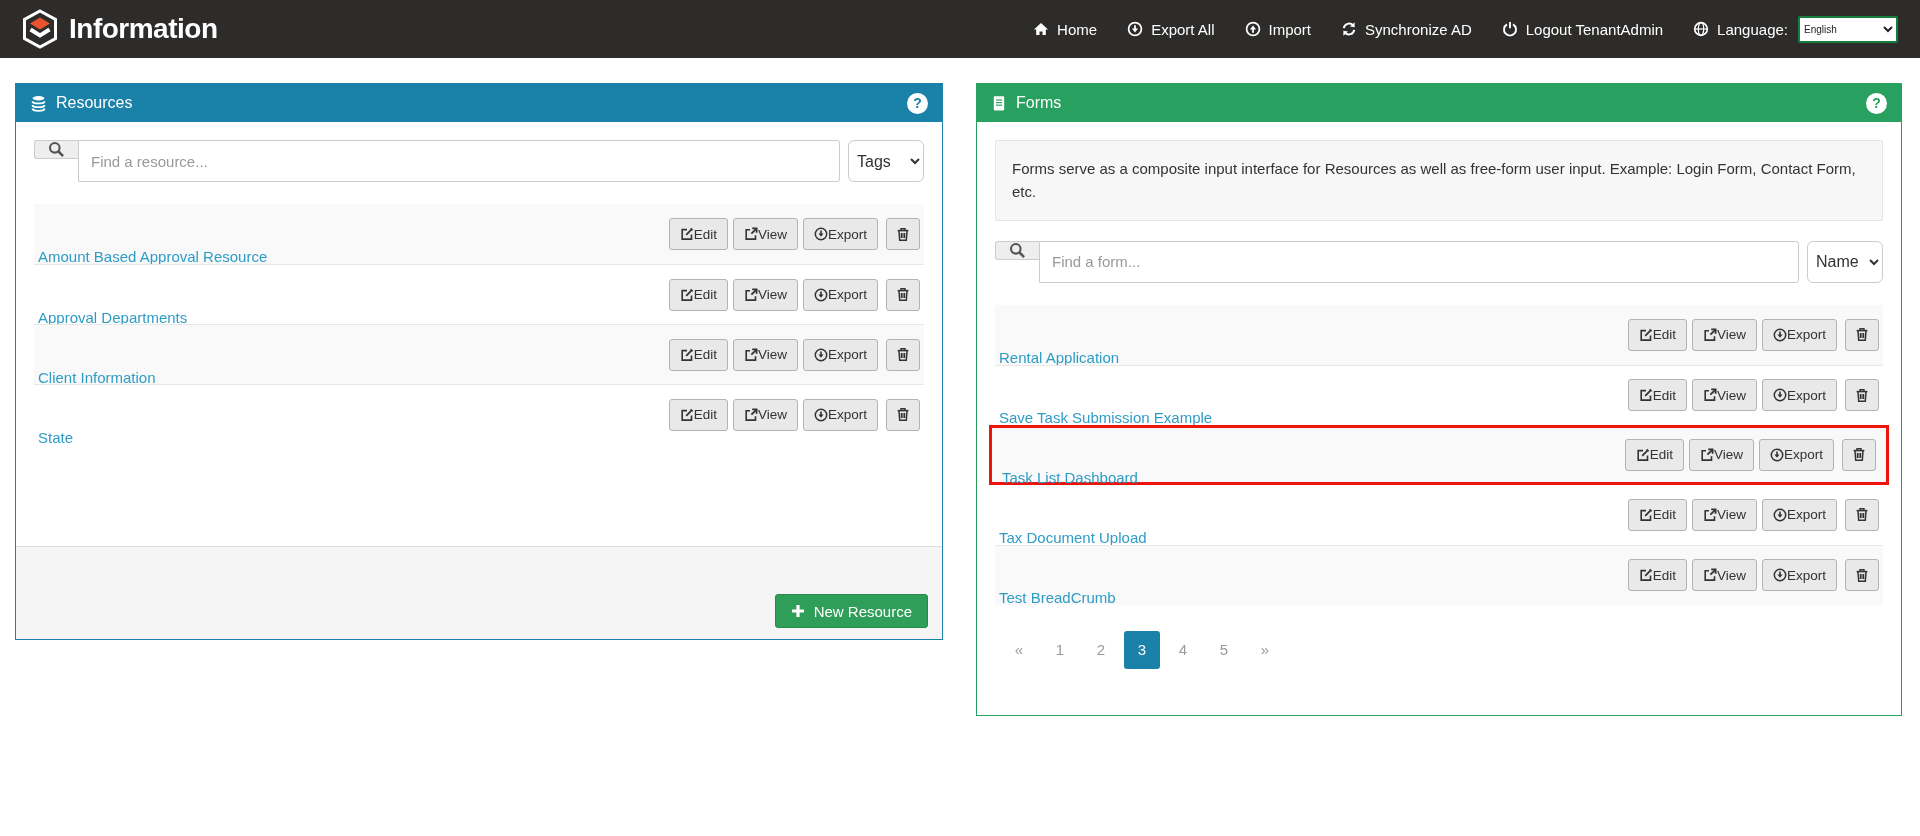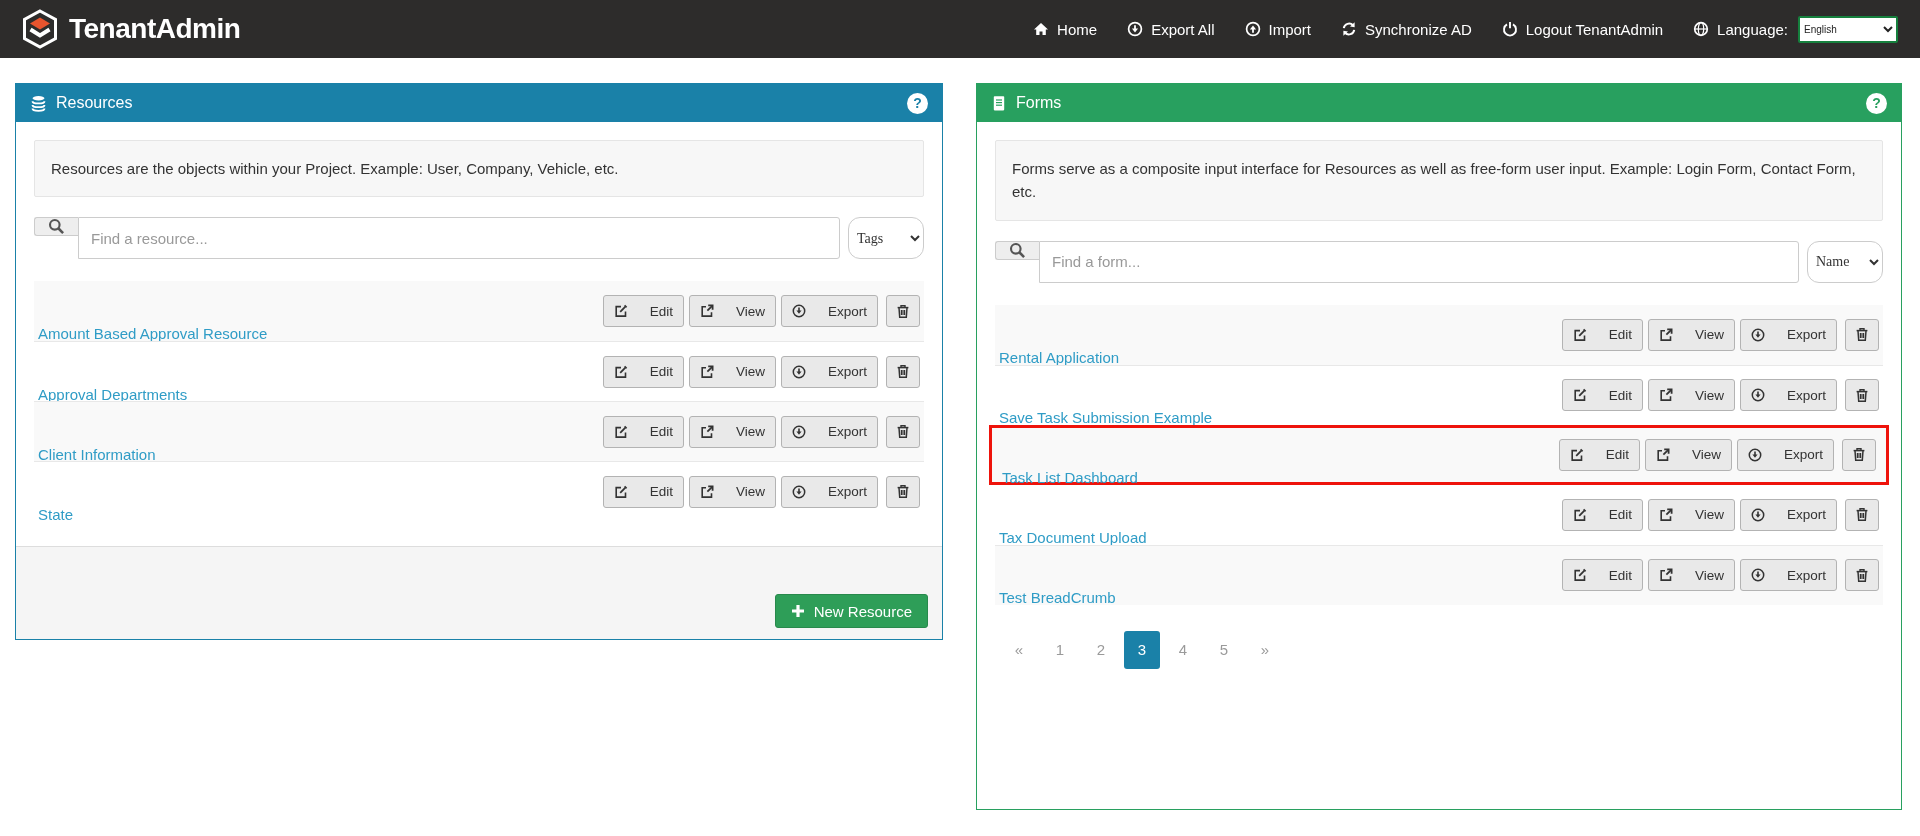--- a/index.html
+++ b/index.html
@@ -17,21 +17,21 @@
     font-size: 15px; cursor: pointer; white-space: nowrap; }
   .nav-icon { display: inline-flex; width: 16px; height: 16px; }
   .lang-select { margin-left: 2px; width: 100px; height: 27px; font-size: 10px;
     border: 2px solid #15803d; border-radius: 2px; background: #fff; color: #222;
     font-family: "Liberation Sans", sans-serif; }
 
   
   .panel { position: absolute; top: 83px; display: flex; flex-direction: column;
     background: #fff; }
   .panel-resources { left: 15px; width: 928px; height: 557px; border: 1px solid #1a81a8; }
-  .panel-forms { left: 976px; width: 926px; height: 727px; border: 1px solid #28a05f; }
+  .panel-forms { left: 976px; width: 926px; height: 633px; border: 1px solid #28a05f; }
 
   .panel-header { height: 38px; flex: 0 0 38px; display: flex; align-items: center;
     justify-content: space-between; padding: 12px 14px; color: #fff; font-size: 16px; text-align: center; }
   .panel-resources .panel-header { background: #1a81a8; }
   .panel-forms .panel-header { background: #28a05f; }
   .header-left { display: flex; align-items: center; gap: 9px; }
   .help-badge { width: 21px; height: 21px; border-radius: 50%; background: #fff;
     display: flex; align-items: center; justify-content: center; font-size: 14px;
     font-weight: bold; cursor: pointer; }
   .panel-resources .help-badge { color: #1a81a8; }
@@ -44,33 +44,33 @@
 
   .search-row { display: flex; align-items: flex-start; margin-bottom: 22px; }
   .input-addon { width: 44px; background: #eee; border: 1px solid #ccc;
     border-right: none; border-radius: 3px 0 0 3px; display: flex;
     align-items: center; justify-content: center; }
   .search-input { flex: 1; height: 42px; border: 1px solid #ccc;
     border-radius: 0 3px 3px 0; padding: 0 12px; font-size: 15px; color: #444;
     font-family: "Liberation Sans", sans-serif; outline: none; }
   .search-input::placeholder { color: #999; }
   .filter-select { margin-left: 8px; width: 76px; height: 42px; border: 1px solid #ccc;
-    border-radius: 12px; background: #fff; font-size: 14px; color: #333; padding: 0 4px;
-    font-family: Liberation Serif, serif; }
+    border-radius: 6px; background: #fff; font-size: 16px; color: #333; padding: 0 4px;
+    font-family: Liberation Sans, sans-serif; }
 
   .list { display: flex; flex-direction: column; }
   .list-row { height: 60px; display: flex; align-items: center;
     justify-content: space-between; padding: 0 4px; background: #fff; }
   .list-row:nth-child(odd) { background: #f9f9f9; }
   .list-row + .list-row { border-top: 1px solid #e8e8e8; }
   .list-row.highlighted { border: 3px solid #ee130b; margin: 0 -6px; padding: 0 10px; }
   .list-row.highlighted + .list-row { border-top: none; }
   .row-link { color: #2f9cc6; font-size: 15px; text-decoration: none; cursor: pointer; margin-top: 45px; }
   .row-actions { display: flex; align-items: center; gap: 5px; }
-  .btn { display: inline-flex; align-items: center; gap: 22px; height: 32px;
+  .btn { display: inline-flex; align-items: center; gap: 0; height: 32px;
     padding: 0 10px; background: #e9e9e9; border: 1px solid #b3b3b3;
     border-radius: 3px; font-size: 13.5px; color: #333; cursor: pointer;
     font-family: "Liberation Sans", sans-serif; }
   .btn-trash { width: 34px; padding: 0; justify-content: center; margin-left: 3px; }
 
   .pagination { display: flex; align-items: center; gap: 5px; margin: 26px 0 0 6px; }
   .page-item { min-width: 36px; height: 38px; display: inline-flex; align-items: center;
     justify-content: center; font-size: 15px; color: #9a9a9a; border-radius: 3px;
     cursor: pointer; }
   .page-item.active { background: #1a81a8; color: #fff; }
@@ -91,21 +91,21 @@
 
 <div class="navbar">
   <div class="brand">
     <span>
       <svg width="36" height="40" viewBox="0 0 36 40">
         <polygon points="18,2 33.5,10.5 33.5,29.5 18,38 2.5,29.5 2.5,10.5" fill="none" stroke="#fff" stroke-width="3"></polygon>
         <polygon points="18,8.5 28,14.5 18,20.5 8,14.5" fill="#e8542e"></polygon>
         <polyline points="8.5,20.5 18,26.5 27.5,20.5" fill="none" stroke="#fff" stroke-width="4"></polyline>
       </svg>
     </span>
-    <span>TenantAdmin</span>
+    <span>Information</span>
   </div>
 
   <div class="nav-items">
     <div class="nav-item">
       <span class="nav-icon">
         <svg width="16" height="16" viewBox="0 0 16 16">
             <path d="M8 2 L15 8.6 h-2.2 v5.4 h-3.3 v-3.6 h-3 v3.6 H3.2 V8.6 H1 Z" fill="#fff"></path>
           </svg>
       </span>
       <span>Home</span>
@@ -176,21 +176,20 @@
             <path d="M2.4 9.3 c0 1.2 2.5 2.1 5.6 2.1 s5.6 -0.9 5.6 -2.1" fill="none" stroke="#fff" stroke-width="1.8"></path>
             <path d="M2.4 12.8 c0 1.2 2.5 2.1 5.6 2.1 s5.6 -0.9 5.6 -2.1" fill="none" stroke="#fff" stroke-width="1.8"></path>
           </svg>
       </span>
       <span>Resources</span>
     </div>
     <span class="help-badge">?</span>
   </div>
 
   <div class="panel-body">
-    <div class="well">Resources are the objects within your Project. Example: User, Company, Vehicle, etc.</div>
 
     <div class="search-row">
       <span class="input-addon">
         <span>
           <svg width="17" height="17" viewBox="0 0 16 16">
               <circle cx="6.4" cy="6.4" r="4.5" fill="none" stroke="#555" stroke-width="2"></circle>
               <line x1="9.9" y1="9.9" x2="14.2" y2="14.2" stroke="#555" stroke-width="2.4"></line>
             </svg>
         </span>
       </span>

